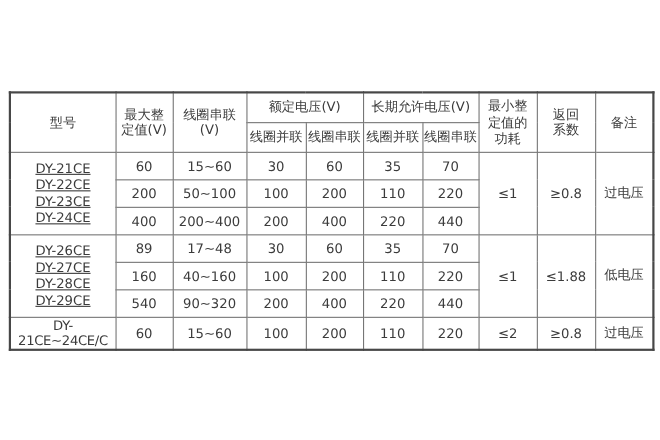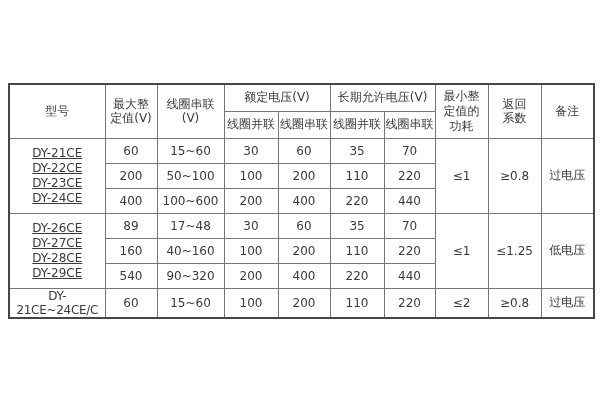--- a/index.html
+++ b/index.html
@@ -94,40 +94,40 @@
     <tr>
       <td class="num">200</td>
       <td class="num">50~100</td>
       <td class="num">100</td>
       <td class="num">200</td>
       <td class="num">110</td>
       <td class="num">220</td>
     </tr>
     <tr>
       <td class="num">400</td>
-      <td class="num">100~600</td>
+      <td class="num">200~400</td>
       <td class="num">200</td>
       <td class="num">400</td>
       <td class="num">220</td>
       <td class="num">440</td>
     </tr>
 
     <tr>
       <td rowspan="3" class="models pre">DY-26CE
 DY-27CE
 DY-28CE
 DY-29CE</td>
       <td class="num">89</td>
       <td class="num">17~48</td>
       <td class="num">30</td>
       <td class="num">60</td>
       <td class="num">35</td>
       <td class="num">70</td>
       <td rowspan="3">≤1</td>
-      <td rowspan="3">≤1.25</td>
+      <td rowspan="3">≤1.88</td>
       <td rowspan="3">低电压</td>
     </tr>
     <tr>
       <td class="num">160</td>
       <td class="num">40~160</td>
       <td class="num">100</td>
       <td class="num">200</td>
       <td class="num">110</td>
       <td class="num">220</td>
     </tr>

